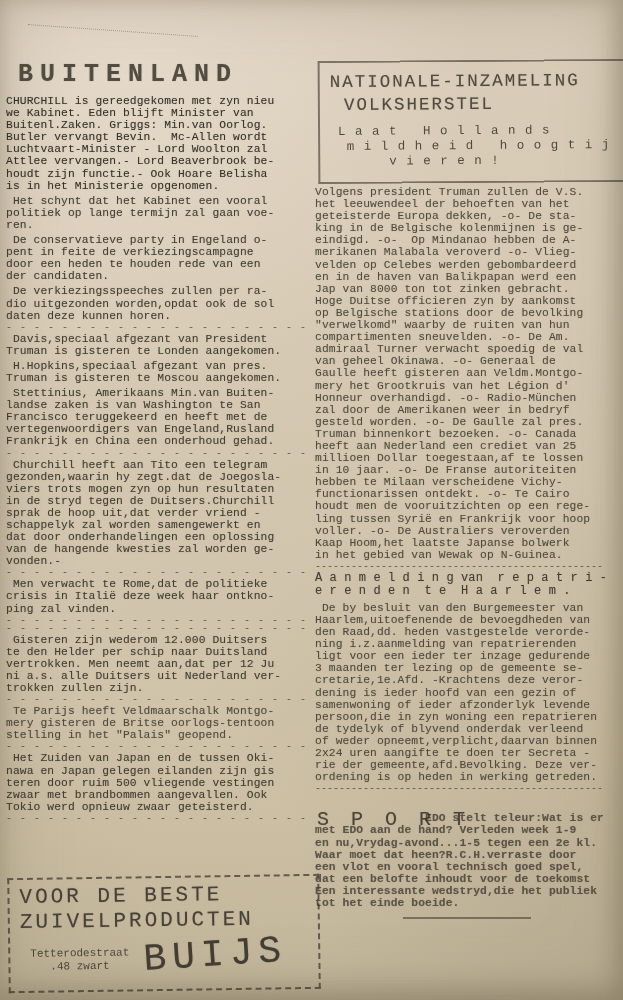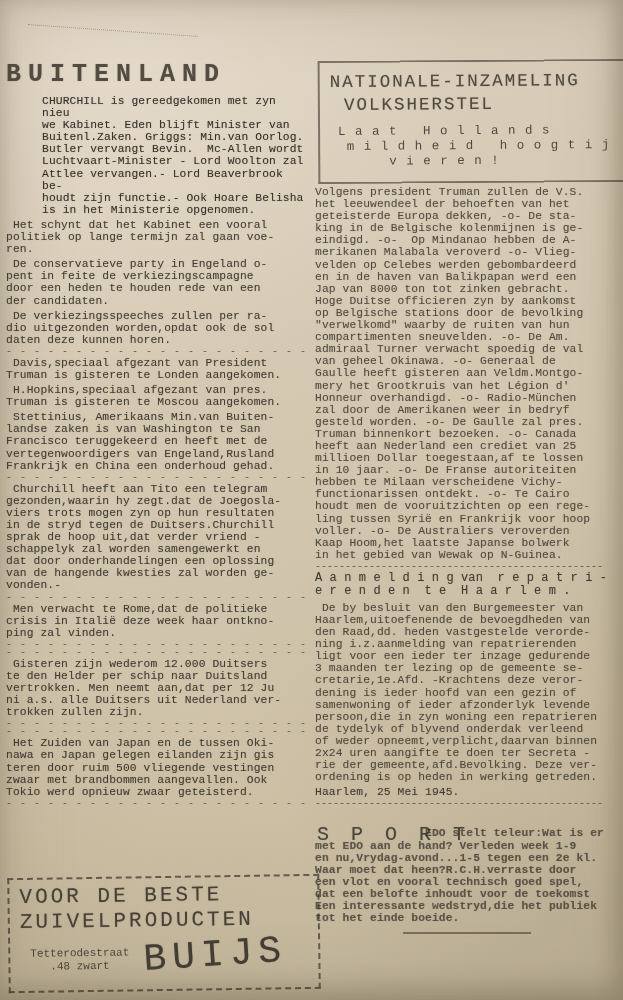--- a/index.html
+++ b/index.html
@@ -10,23 +10,23 @@
       radial-gradient(90% 55% at 22% 6%, rgba(238,228,214,0.55), rgba(238,228,214,0) 60%),
       radial-gradient(120% 80% at 88% 92%, rgba(148,136,112,0.28), rgba(148,136,112,0) 55%),
       radial-gradient(90% 60% at 6% 96%, rgba(158,146,120,0.30), rgba(158,146,120,0) 50%),
       linear-gradient(170deg,#dbcfbd 0%,#d6cab4 32%,#d0c4ac 58%,#d1c4a9 78%,#c6ba9f 100%);
     box-shadow:inset 0 0 70px rgba(120,105,80,0.28), inset -10px 0 20px rgba(110,95,70,0.22), inset 0 -14px 22px rgba(105,95,75,0.25);
   }
   .crease{position:absolute;left:28px;top:30px;width:170px;border-top:1px dotted rgba(95,85,65,0.45);transform:rotate(4deg);}
   .col{position:absolute;}
   .col-left{left:6px;top:60px;width:303px;}
   .col-right{left:315px;top:186px;width:303px;}
-  .headline{font-size:25px;letter-spacing:7px;line-height:30px;margin:0 0 5px;color:rgba(62,56,46,0.78);text-shadow:0 0 1px rgba(62,56,46,0.45);white-space:nowrap;}
+  .headline{font-size:25px;letter-spacing:7px;line-height:30px;margin:0 12px 5px;color:rgba(62,56,46,0.78);text-shadow:0 0 1px rgba(62,56,46,0.45);white-space:nowrap;}
   .body-text{font-size:11.3px;line-height:12.1px;letter-spacing:0.1px;white-space:pre-wrap;margin:0 0 3px;color:rgba(54,49,40,0.88);text-shadow:0 0 1px rgba(54,49,40,0.32);}
-  .ink-dark{color:rgba(47,43,35,0.94);margin-left:36px;}
+  .ink-dark{color:rgba(47,43,35,0.94);}
   .ink-light{color:rgba(60,55,45,0.80);}
   .ink-faint{color:rgba(66,60,50,0.72);font-weight:bold;}
   .sep{font-size:10px;line-height:6px;height:6px;letter-spacing:1px;margin:0 0 2px;overflow:hidden;white-space:nowrap;color:rgba(54,49,40,0.70);}
   .sep-tight{letter-spacing:0;}
   .appeal-box{
     position:absolute;left:318px;top:60px;width:290px;
     border:2px solid rgba(58,53,44,0.60);border-right-style:dashed;
     padding:8px 8px 12px 10px;transform:rotate(-0.4deg);
   }
   .appeal-title{font-size:17.5px;line-height:23px;letter-spacing:2px;white-space:pre;color:rgba(58,53,44,0.78);text-shadow:0 0 1px rgba(58,53,44,0.4);margin:0;}
@@ -106,20 +106,23 @@
     <div class="sep">- - - - - - - - - - - - - - - - - - - - - -</div>
 
     <div class="sep">- - - - - - - - - - - - - - - - - - - - - -</div>
     <p class="body-text"> Gisteren zijn wederom 12.000 Duitsers
 te den Helder per schip naar Duitsland
 vertrokken. Men neemt aan,dat per 12 Ju
 ni a.s. alle Duitsers uit Nederland ver-
 trokken zullen zijn.</p>
 
     <div class="sep">- - - - - - - - - - - - - - - - - - - - - -</div>
+    <p class="body-text ink-light"> Te Parijs heeft Veldmaarschalk Montgo-
+mery gisteren de Britse oorlogs-tentoon
+stelling in het "Palais" geopend.</p>
 
     <div class="sep">- - - - - - - - - - - - - - - - - - - - - -</div>
     <p class="body-text"> Het Zuiden van Japan en de tussen Oki-
 nawa en Japan gelegen eilanden zijn gis
 teren door ruim 500 vliegende vestingen
 zwaar met brandbommen aangevallen. Ook
 Tokio werd opnieuw zwaar geteisterd.</p>
 
     <div class="sep">- - - - - - - - - - - - - - - - - - - - - -</div>
   </div>
@@ -177,21 +180,20 @@
 3 maanden ter lezing op de gemeente se-
 cretarie,1e.Afd. -Krachtens deze veror-
 dening is ieder hoofd van een gezin of
 samenwoning of ieder afzonderlyk levende
 persoon,die in zyn woning een repatrieren
 de tydelyk of blyvend onderdak verleend
 of weder opneemt,verplicht,daarvan binnen
 2x24 uren aangifte te doen ter Secreta -
 rie der gemeente,afd.Bevolking. Deze ver-
 ordening is op heden in werking getreden.</p>
-    <p class="body-text dateline">Haarlem, 25 Mei 1945.</p>
 
     <div class="sep sep-tight">------------------------------------------------</div>
 
     <div class="sport">
       <span class="sport-label">S P O R T</span>
       <p class="body-text ink-faint">                EDO stelt teleur:Wat is er
 met EDO aan de hand? Verleden week 1-9
 en nu,Vrydag-avond...1-5 tegen een 2e kl.
 Waar moet dat heen?R.C.H.verraste door
 een vlot en vooral technisch goed spel,

